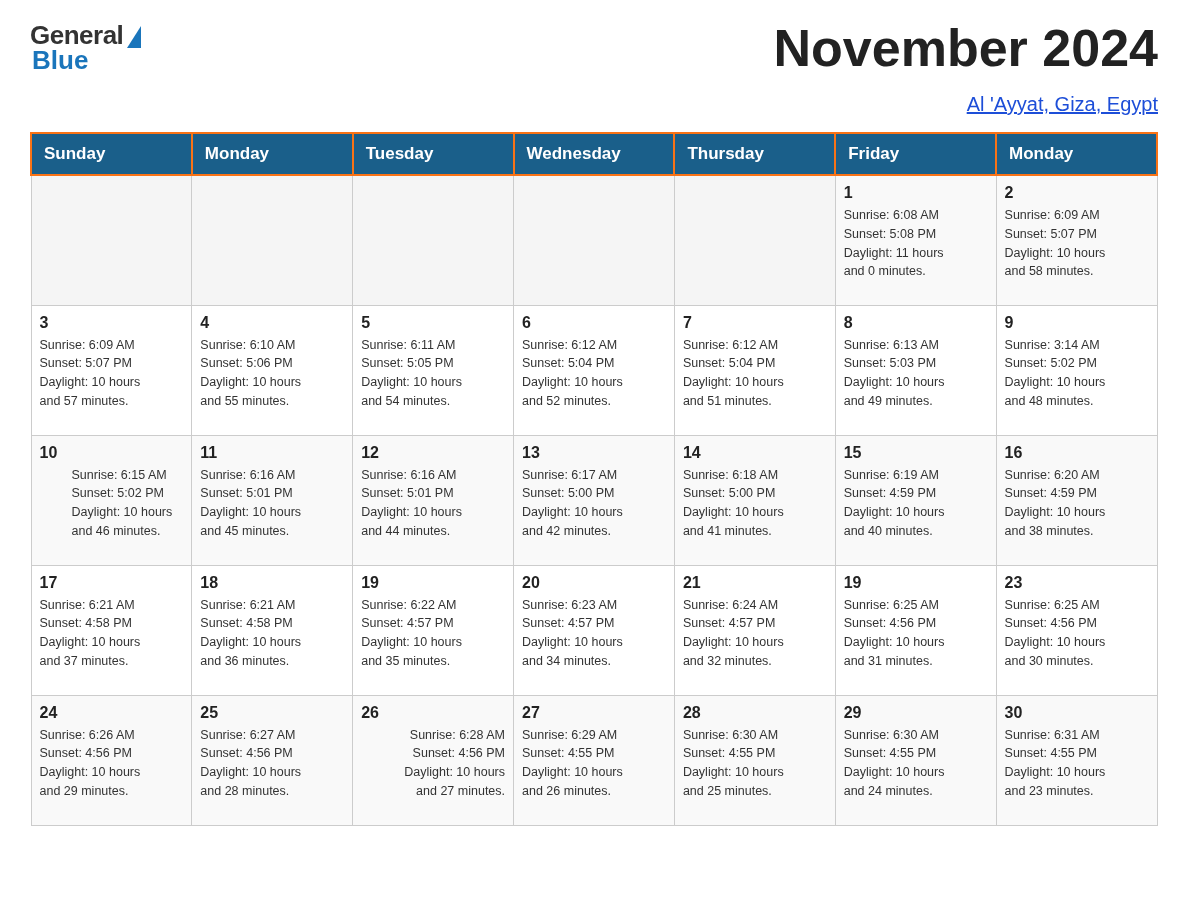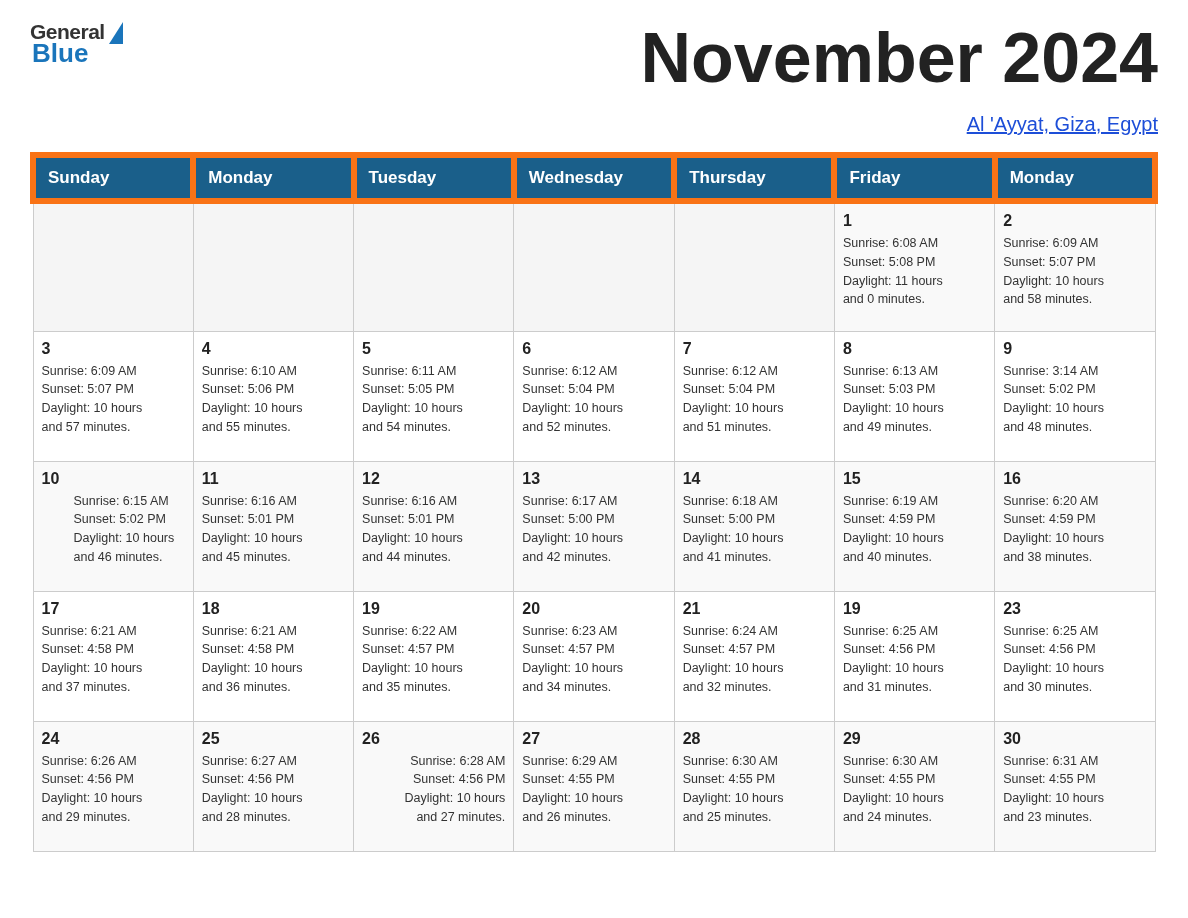--- a/index.html
+++ b/index.html
@@ -19,21 +19,21 @@
     .logo {
       display: flex;
       flex-direction: column;
       align-items: flex-start;
     }
     .logo-top {
       display: flex;
       align-items: center;
     }
     .logo-general {
-      font-size: 21px;
+      font-size: 26px;
       font-weight: bold;
       color: #333;
       letter-spacing: -0.5px;
     }
     .logo-triangle {
       width: 0;
       height: 0;
       border-left: 14px solid transparent;
       border-bottom: 22px solid #1a75bb;
       margin-left: 4px;
@@ -43,21 +43,21 @@
       font-size: 26px;
       font-weight: bold;
       color: #1a75bb;
       margin-top: -6px;
       margin-left: 2px;
     }
     .title-area {
       text-align: right;
     }
     .calendar-title {
-      font-size: 70px;
+      font-size: 52px;
       font-weight: bold;
       color: #222;
       line-height: 1.1;
       text-align: right;
     }
     .calendar-subtitle {
       font-size: 20px;
       color: #1d4ed8;
       margin-top: 16px;
       text-decoration: underline;
@@ -67,21 +67,21 @@
       border-collapse: collapse;
       table-layout: fixed;
     }
     thead tr th {
       background-color: #1a5f8a;
       color: #fff;
       font-size: 17px;
       font-weight: bold;
       padding: 10px 12px;
       text-align: left;
-      border: 6px solid #f97316;
+      border: 2px solid #f97316;
     }
     tbody tr td {
       vertical-align: top;
       padding: 8px 8px 12px 8px;
       border: 1px solid #ccc;
       font-size: 13px;
       color: #333;
       height: 130px;
       background: #fff;
     }

